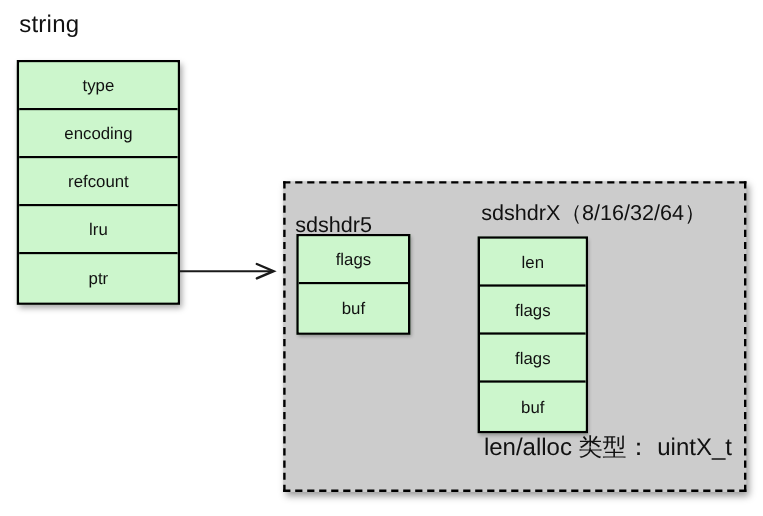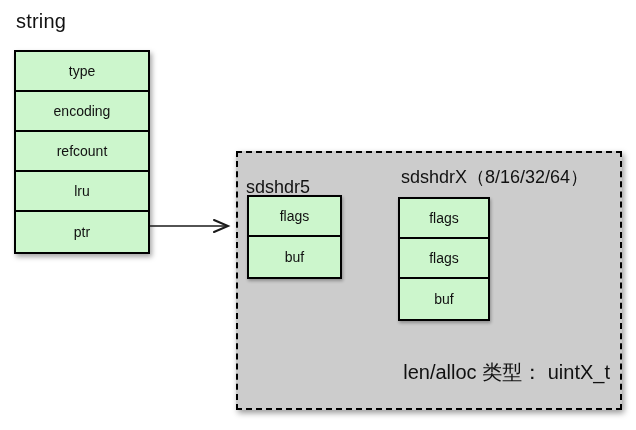--- a/index.html
+++ b/index.html
@@ -123,20 +123,21 @@
     <div class="panel-label label-sdshdr5">sdshdr5</div>
 
     <div class="stack sdshdr5-stack">
       <div class="cell">flags</div>
       <div class="cell">buf</div>
     </div>
 
     <div class="panel-label label-sdshdrx">sdshdrX（8/16/32/64）</div>
 
     <div class="stack sdshdrx-stack">
+      <div class="cell">len</div>
       <div class="cell">flags</div>
       <div class="cell">flags</div>
       <div class="cell">buf</div>
     </div>
 
     <div class="panel-note">len/alloc 类型： uintX_t</div>
 
   </div>
 
 </div>

